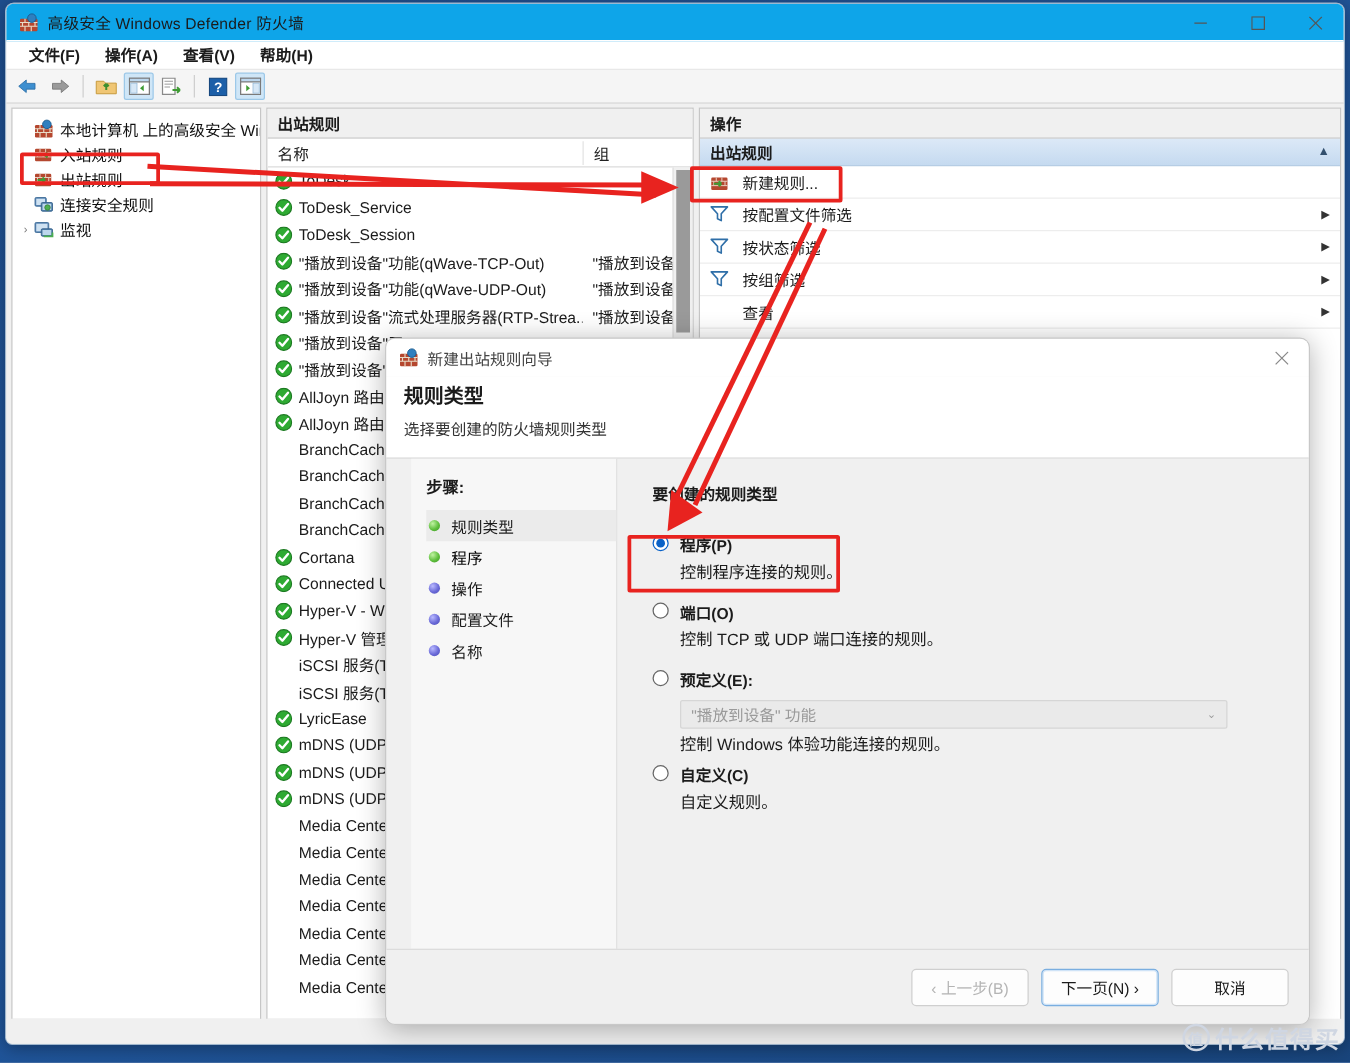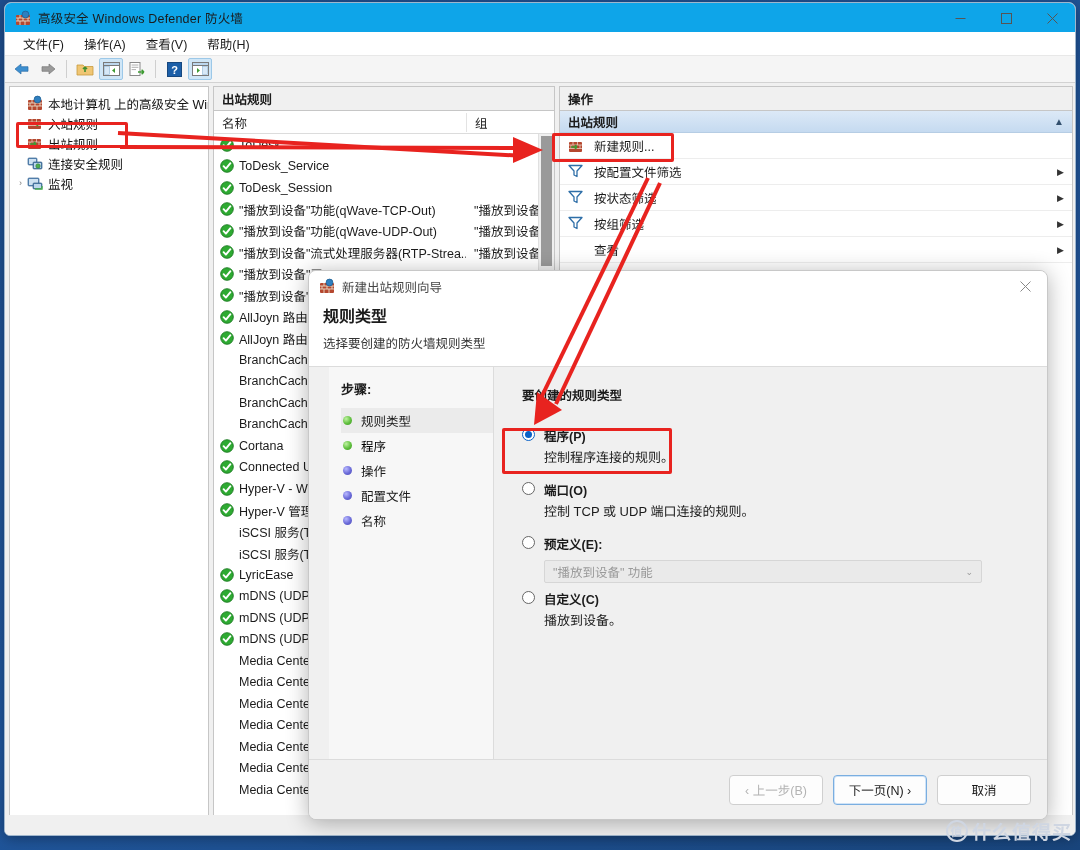--- a/index.html
+++ b/index.html
@@ -60,20 +60,21 @@
     color: #444; font-size: 12px;
   }
   .winbtn svg { display:block; }
   
   .menubar {
     height: 23px;
     background: #ffffff;
     display: flex; align-items: center;
     padding-left: 8px;
     border-bottom: 1px solid #e8e8e8;
+    font-weight: bold;
   }
   .menuitem {
     font-size: 12.5px; color: #1b1b1b;
     padding: 2px 10px 3px 10px;
     white-space: nowrap;
   }
   
   .toolbar {
     height: 27px;
     background: #f5f5f5;
@@ -900,27 +901,28 @@
             </div>
             <div class="radio-block" style="margin-bottom: 6px;">
               <div class="radio-line">
                 <span class="radio"></span>
                 <span class="rlabel">预定义(E):</span>
               </div>
               <div class="combo">
                 <span class="cv">"播放到设备" 功能</span>
                 <span class="cc">⌄</span>
               </div>
+              <div class="rdesc">控制 Windows 体验功能连接的规则。</div>
             </div>
             <div class="radio-block" style="margin-bottom: 14px;">
               <div class="radio-line">
                 <span class="radio"></span>
                 <span class="rlabel">自定义(C)</span>
               </div>
-              <div class="rdesc">播放到设备。</div>
+              <div class="rdesc">自定义规则。</div>
             </div>
           </div>
       </div>
     </div>
 
     <div class="dlg-footer">
       <div class="btn disabled">‹ 上一步(B)</div>
       <div class="btn focus">下一页(N) ›</div>
       <div class="btn">取消</div>
     </div>

